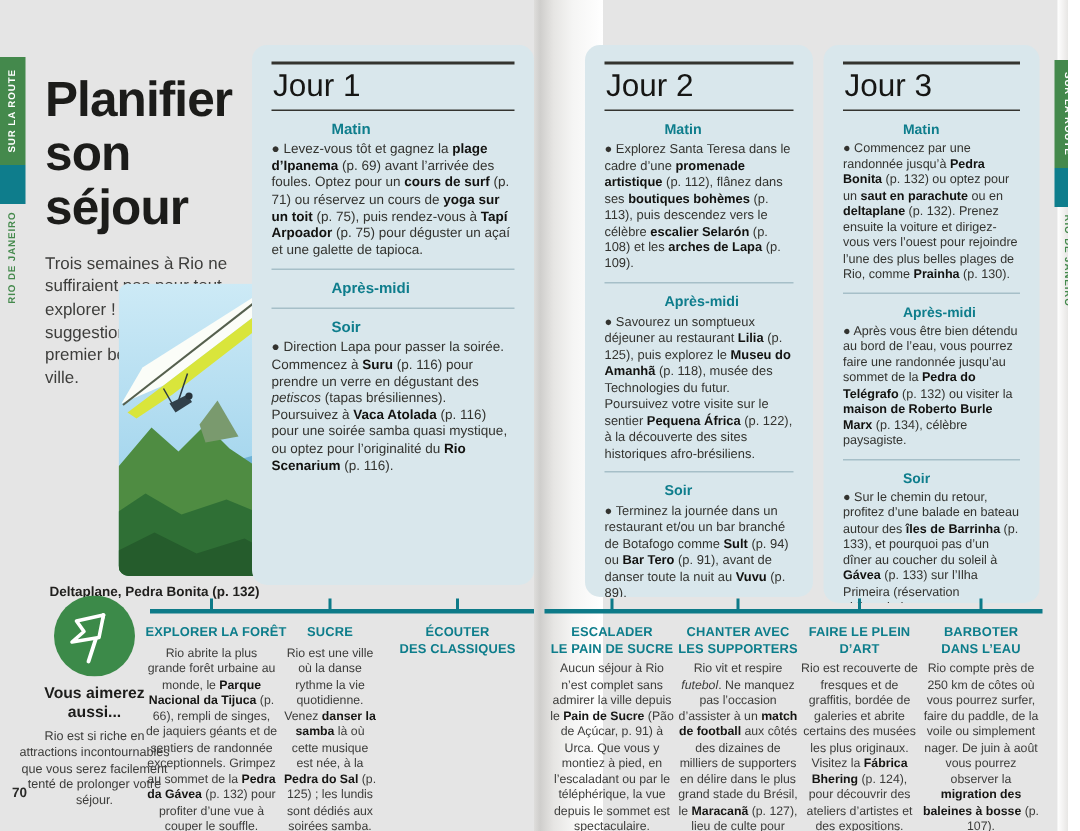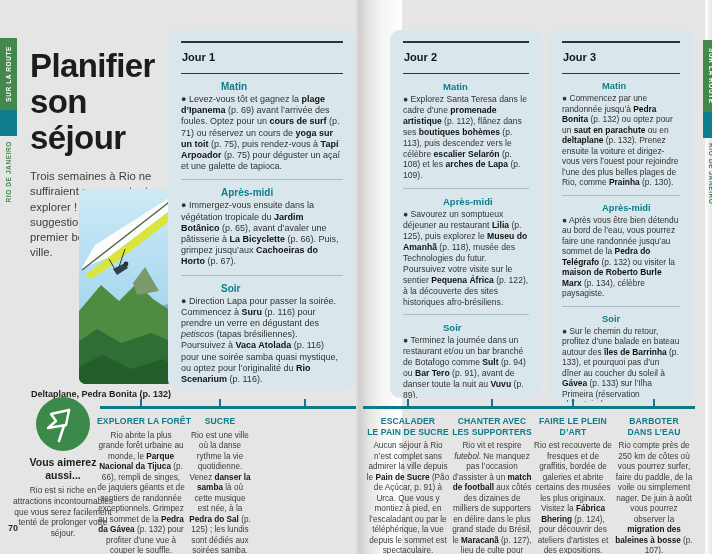--- a/index.html
+++ b/index.html
@@ -24,30 +24,30 @@
     color:#44894c;}
   
   .titleblock{position:absolute;left:30px;top:48px;width:142px;}
   .titleblock h1{margin:0;font-size:33px;line-height:36px;font-weight:600;color:#1c1c1a;letter-spacing:-.6px;}
   .titleblock p{margin:13px 0 0;font-size:11.3px;line-height:15.3px;color:#3d3d3b;}
   
   .photo{position:absolute;left:79px;top:189px;width:106px;height:195px;border-radius:7px;overflow:hidden;}
   .photo svg{display:block;}
   .credit{position:absolute;top:5px;right:2px;writing-mode:vertical-rl;font-size:4.6px;
     color:#44443f;letter-spacing:.3px;opacity:.85;}
-  .caption{position:absolute;left:31px;top:389px;width:172px;text-align:left;
+  .caption{position:absolute;left:1px;top:389px;width:172px;text-align:right;
     font-size:9px;font-weight:bold;color:#201f1d;}
   
   .day{position:absolute;top:30px;background:#d9e7ec;border-radius:10px;overflow:hidden;}
   .day-inner{padding:11px 13px 10px;}
   .day1{left:168px;width:188px;height:360px;}
   .day2{left:390px;width:152px;height:368px;}
   .day3{left:549px;width:144px;height:372px;}
   .day-head{border-top:2px solid #34342f;border-bottom:1.5px solid #34342f;padding:6px 1px 7px;}
-  .day-head h2{margin:0;font-size:11px;line-height:17px;font-weight:bold;color:#16161. ;color:#161614;}
+  .day-head h2{margin:0;font-size:21px;line-height:17px;font-weight:normal;color:#16161. ;color:#161614;}
   .sec-label{margin-top:7px;font-weight:bold;color:#0e7d8c;padding-left:40px;}
   .day1 .sec-label{font-size:10px;}
   .day2 .sec-label{font-size:9.5px;}
   .day3 .sec-label{font-size:9.3px;}
   .sec-text{margin:2px 0 0;color:#33332f;}
   .day1 .sec-text{font-size:9px;line-height:11.2px;}
   .day2 .sec-text{font-size:8.6px;line-height:10.9px;}
   .day3 .sec-text{font-size:8.4px;line-height:10.5px;}
   .sec-text b{color:#121210;}
   .sep{border-top:1px solid #a6bfc8;margin-top:7px;}
@@ -131,21 +131,20 @@
       <div class="day-head">
         <h2>Jour 1</h2>
       </div>
       <div class="sec">
         <div class="sec-label">Matin</div>
         <p class="sec-text">● Levez-vous tôt et gagnez la <b>plage d’Ipanema</b> (p. 69) avant l’arrivée des foules. Optez pour un <b>cours de surf</b> (p. 71) ou réservez un cours de <b>yoga sur un toit</b> (p. 75), puis rendez-vous à <b>Tapí Arpoador</b> (p. 75) pour déguster un açaí et une galette de tapioca.</p>
       </div>
       <div class="sep"></div>
       <div class="sec">
         <div class="sec-label">Après-midi</div>
-        <p class="sec-text">● Immergez-vous ensuite dans la végétation tropicale du <b>Jardim Botânico</b> (p. 65), avant d’avaler une pâtisserie à <b>La Bicyclette</b> (p. 66). Puis, grimpez jusqu’aux <b>Cachoeiras do Horto</b> (p. 67).</p>
       </div>
       <div class="sep"></div>
       <div class="sec">
         <div class="sec-label">Soir</div>
         <p class="sec-text">● Direction Lapa pour passer la soirée. Commencez à <b>Suru</b> (p. 116) pour prendre un verre en dégustant des <i>petiscos</i> (tapas brésiliennes). Poursuivez à <b>Vaca Atolada</b> (p. 116) pour une soirée samba quasi mystique, ou optez pour l’originalité du <b>Rio Scenarium</b> (p. 116).</p>
       </div>
     </div>
   </div>
 
   <div class="day day2">
@@ -216,20 +215,21 @@
 
   <div class="hl" style="left:97px;width:88px;">
     <div class="hl-title">EXPLORER LA FORÊT</div>
     <p class="hl-text">Rio abrite la plus grande forêt urbaine au monde, le <b>Parque Nacional da Tijuca</b> (p. 66), rempli de singes, de jaquiers géants et de sentiers de randonnée exceptionnels. Grimpez au sommet de la <b>Pedra da Gávea</b> (p. 132) pour profiter d’une vue à couper le souffle.</p>
   </div>
   <div class="hl" style="left:188px;width:64px;">
     <div class="hl-title">SUCRE</div>
     <p class="hl-text">Rio est une ville où la danse rythme la vie quotidienne. Venez <b>danser la samba</b> là où cette musique est née, à la <b>Pedra do Sal</b> (p. 125) ; les lundis sont dédiés aux soirées samba.</p>
   </div>
   <div class="hl" style="left:254px;width:102px;">
+    <div class="hl-title">ÉCOUTER<br>DES CLASSIQUES</div>
   </div>
   <div class="hl" style="left:366px;width:84px;">
     <div class="hl-title">ESCALADER<br>LE PAIN DE SUCRE</div>
     <p class="hl-text">Aucun séjour à Rio n’est complet sans admirer la ville depuis le <b>Pain de Sucre</b> (Pão de Açúcar, p. 91) à Urca. Que vous y montiez à pied, en l’escaladant ou par le téléphérique, la vue depuis le sommet est spectaculaire.</p>
   </div>
   <div class="hl" style="left:452px;width:80px;">
     <div class="hl-title">CHANTER AVEC<br>LES SUPPORTERS</div>
     <p class="hl-text">Rio vit et respire <i>futebol</i>. Ne manquez pas l’occasion d’assister à un <b>match de football</b> aux côtés des dizaines de milliers de supporters en délire dans le plus grand stade du Brésil, le <b>Maracanã</b> (p. 127), lieu de culte pour beaucoup.</p>
   </div>
   <div class="hl" style="left:534px;width:78px;">

